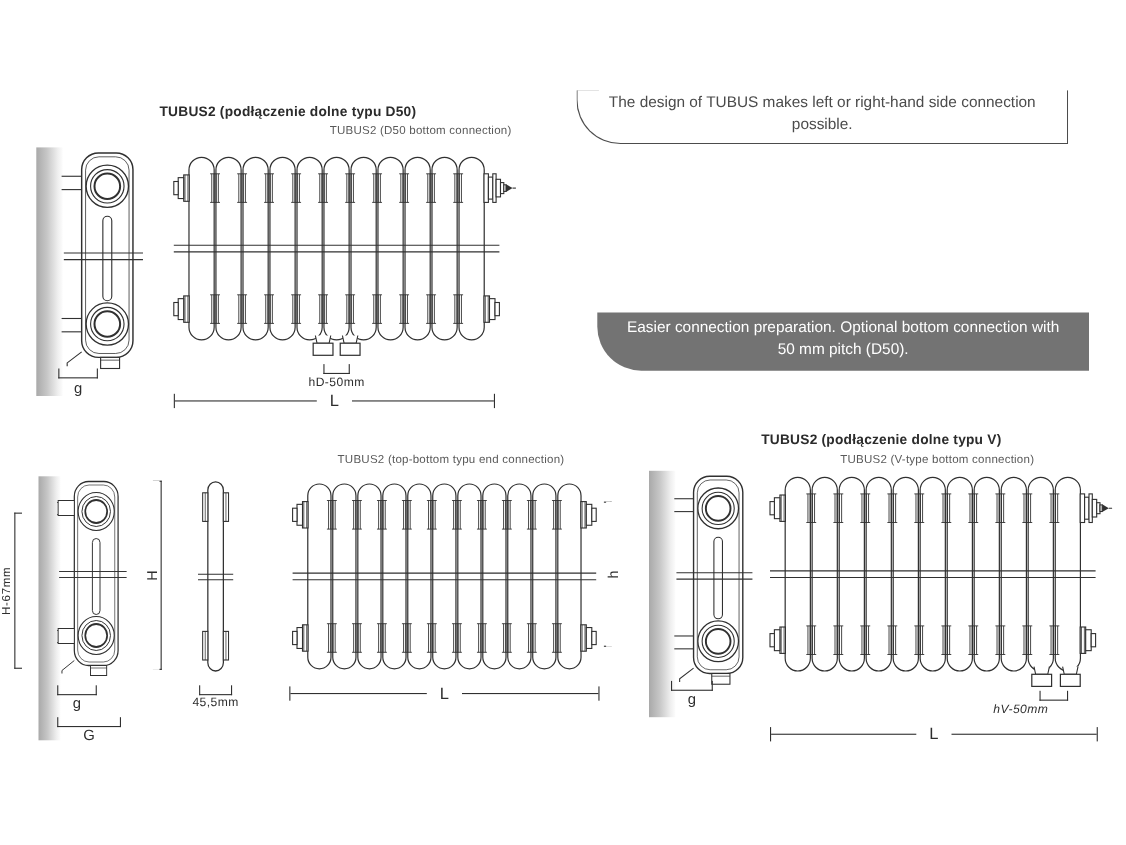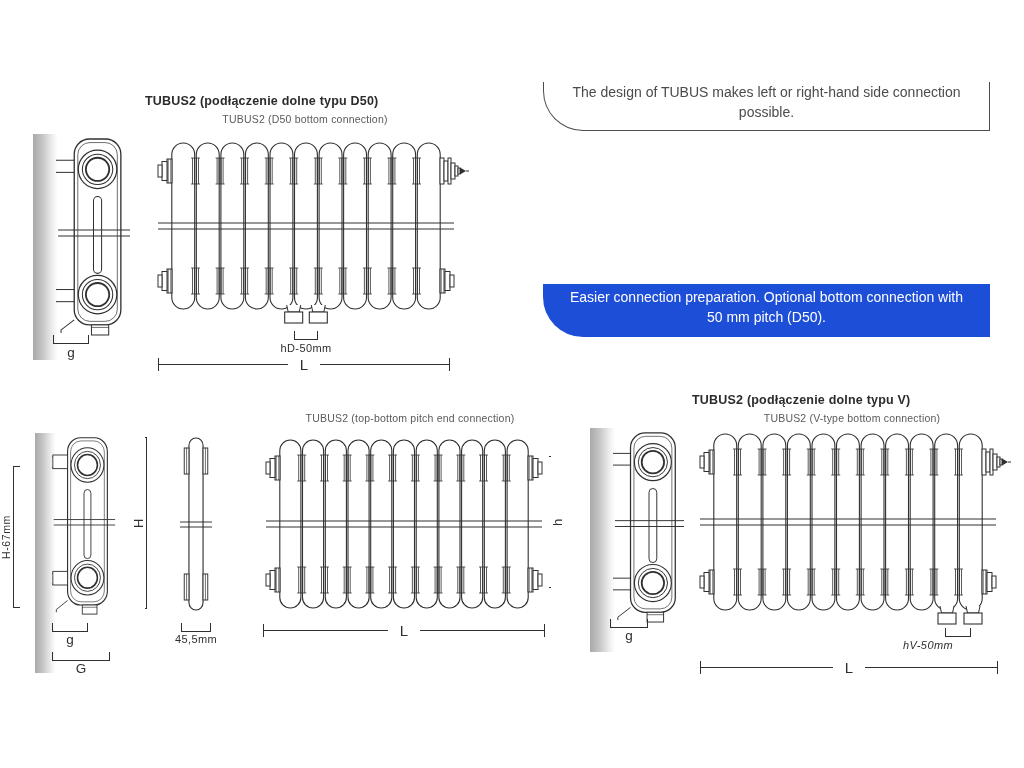--- a/index.html
+++ b/index.html
@@ -15,30 +15,30 @@
   .dim-label.small{font-size:11px;letter-spacing:.4px;}
   .dim-h{display:flex;align-items:center;}
   .dim-h .tick{width:1px;height:13px;background:#303030;flex:none;}
   .dim-h .dline{flex:1;height:1px;background:#303030;}
   .dim-h .dlabel{flex:none;padding:0 12px;font-size:15px;color:#2e2e2e;line-height:13px;}
   .vbracket-l{border-left:1px solid #303030;border-top:1px solid #303030;border-bottom:1px solid #303030;}
   .vbracket-r{border-right:1px solid #303030;border-top:1px solid #303030;border-bottom:1px solid #303030;}
   .vlabel{writing-mode:vertical-rl;transform:rotate(180deg);text-align:center;font-size:10.5px;color:#2e2e2e;letter-spacing:.6px;line-height:13px;}
   .vlabel.big{font-size:13px;background:#fff;letter-spacing:0;}
   .callout-light{border:1.5px solid #4c4c4c;border-top:none;border-bottom-left-radius:40px;display:flex;align-items:center;justify-content:center;text-align:center;font-size:14px;color:#4b4b4b;line-height:1.42;padding:0 26px 6px;}
-  .callout-dark{background:#1d4ed8;border-bottom-left-radius:40px;display:flex;align-items:center;justify-content:center;text-align:center;font-size:14px;color:#ffffff;line-height:1.42;padding:0 26px 5px;}
+  .callout-dark{background:#737373;border-bottom-left-radius:40px;display:flex;align-items:center;justify-content:center;text-align:center;font-size:14px;color:#ffffff;line-height:1.42;padding:0 26px 5px;}
   svg.diagram{position:absolute;overflow:visible;display:block;}
 </style>
 </head>
 <body>
 
 <div class="canvas">
 
   <div class="abs title" style="left:145px;top:94px;width:320px;">TUBUS2 (podłączenie dolne typu D50)</div>
-  <div class="abs subtitle" style="left:145px;top:113px;width:320px;">TUBUS2 (D50 bottom connection)</div>
+  <div class="abs subtitle" style="left:145px;top:113px;width:320px;text-align:right;">TUBUS2 (D50 bottom connection)</div>
 
   <div class="abs wall" style="left:33px;top:134px;width:24px;height:226px;"></div>
   <svg class="diagram" style="left:56px;top:136px;width:75px;height:200px;" preserveAspectRatio="none" viewBox="0 0 74 198">
       <rect x="18" y="3" width="46" height="184" rx="15" fill="#fff" stroke="#303030" stroke-width="1.3"></rect>
       <rect x="21.5" y="6.5" width="39" height="177" rx="12" fill="none" stroke="#303030" stroke-width="0.7"></rect>
       <circle cx="41" cy="33" r="19" fill="#fff" stroke="#303030" stroke-width="1.2"></circle>
       <circle cx="41" cy="33" r="15" fill="none" stroke="#303030" stroke-width="1"></circle>
       <circle cx="41" cy="33" r="11.5" fill="none" stroke="#303030" stroke-width="1.8"></circle>
       <circle cx="41" cy="157" r="19" fill="#fff" stroke="#303030" stroke-width="1.2"></circle>
       <circle cx="41" cy="157" r="15" fill="none" stroke="#303030" stroke-width="1"></circle>
@@ -246,28 +246,28 @@
   <div class="abs dim-label small" style="left:256px;top:342px;width:100px;">hD-50mm</div>
 
   <div class="abs dim-h" style="left:158px;top:358px;width:292px;height:13px;">
     <span class="tick"></span>
       <span class="dline"></span>
     <span class="dlabel">L</span>
     <span class="dline"></span>
       <span class="tick"></span>
   </div>
 
-  <div class="abs callout-light" style="left:543px;top:82px;width:447px;height:49px;">
+  <div class="abs callout-light" style="left:524px;top:82px;width:447px;height:49px;">
     <span>The design of TUBUS makes left or right-hand side connection possible.</span>
   </div>
   <div class="abs callout-dark" style="left:543px;top:284px;width:447px;height:53px;">
     <span>Easier connection preparation. Optional bottom connection with 50 mm pitch (D50).</span>
   </div>
 
-  <div class="abs subtitle" style="left:250px;top:412px;width:320px;">TUBUS2 (top-bottom pitch end connection)</div>
+  <div class="abs subtitle" style="left:250px;top:412px;width:320px;">TUBUS2 (top-bottom typu end connection)</div>
 
   <div class="abs vbracket-l" style="left:13px;top:466px;width:7px;height:142px;"></div>
   <div class="abs vlabel" style="left:0px;top:466px;width:13px;height:142px;">H-67mm</div>
 
   <div class="abs wall" style="left:35px;top:433px;width:20px;height:240px;"></div>
   <svg class="diagram" style="left:52px;top:435px;width:64px;height:180px;" preserveAspectRatio="none" viewBox="0 0 74 198">
       <rect x="18" y="3" width="46" height="184" rx="15" fill="#fff" stroke="#303030" stroke-width="1.3"></rect>
       <rect x="21.5" y="6.5" width="39" height="177" rx="12" fill="none" stroke="#303030" stroke-width="0.7"></rect>
       <circle cx="41" cy="33" r="19" fill="#fff" stroke="#303030" stroke-width="1.2"></circle>
       <circle cx="41" cy="33" r="15" fill="none" stroke="#303030" stroke-width="1"></circle>

